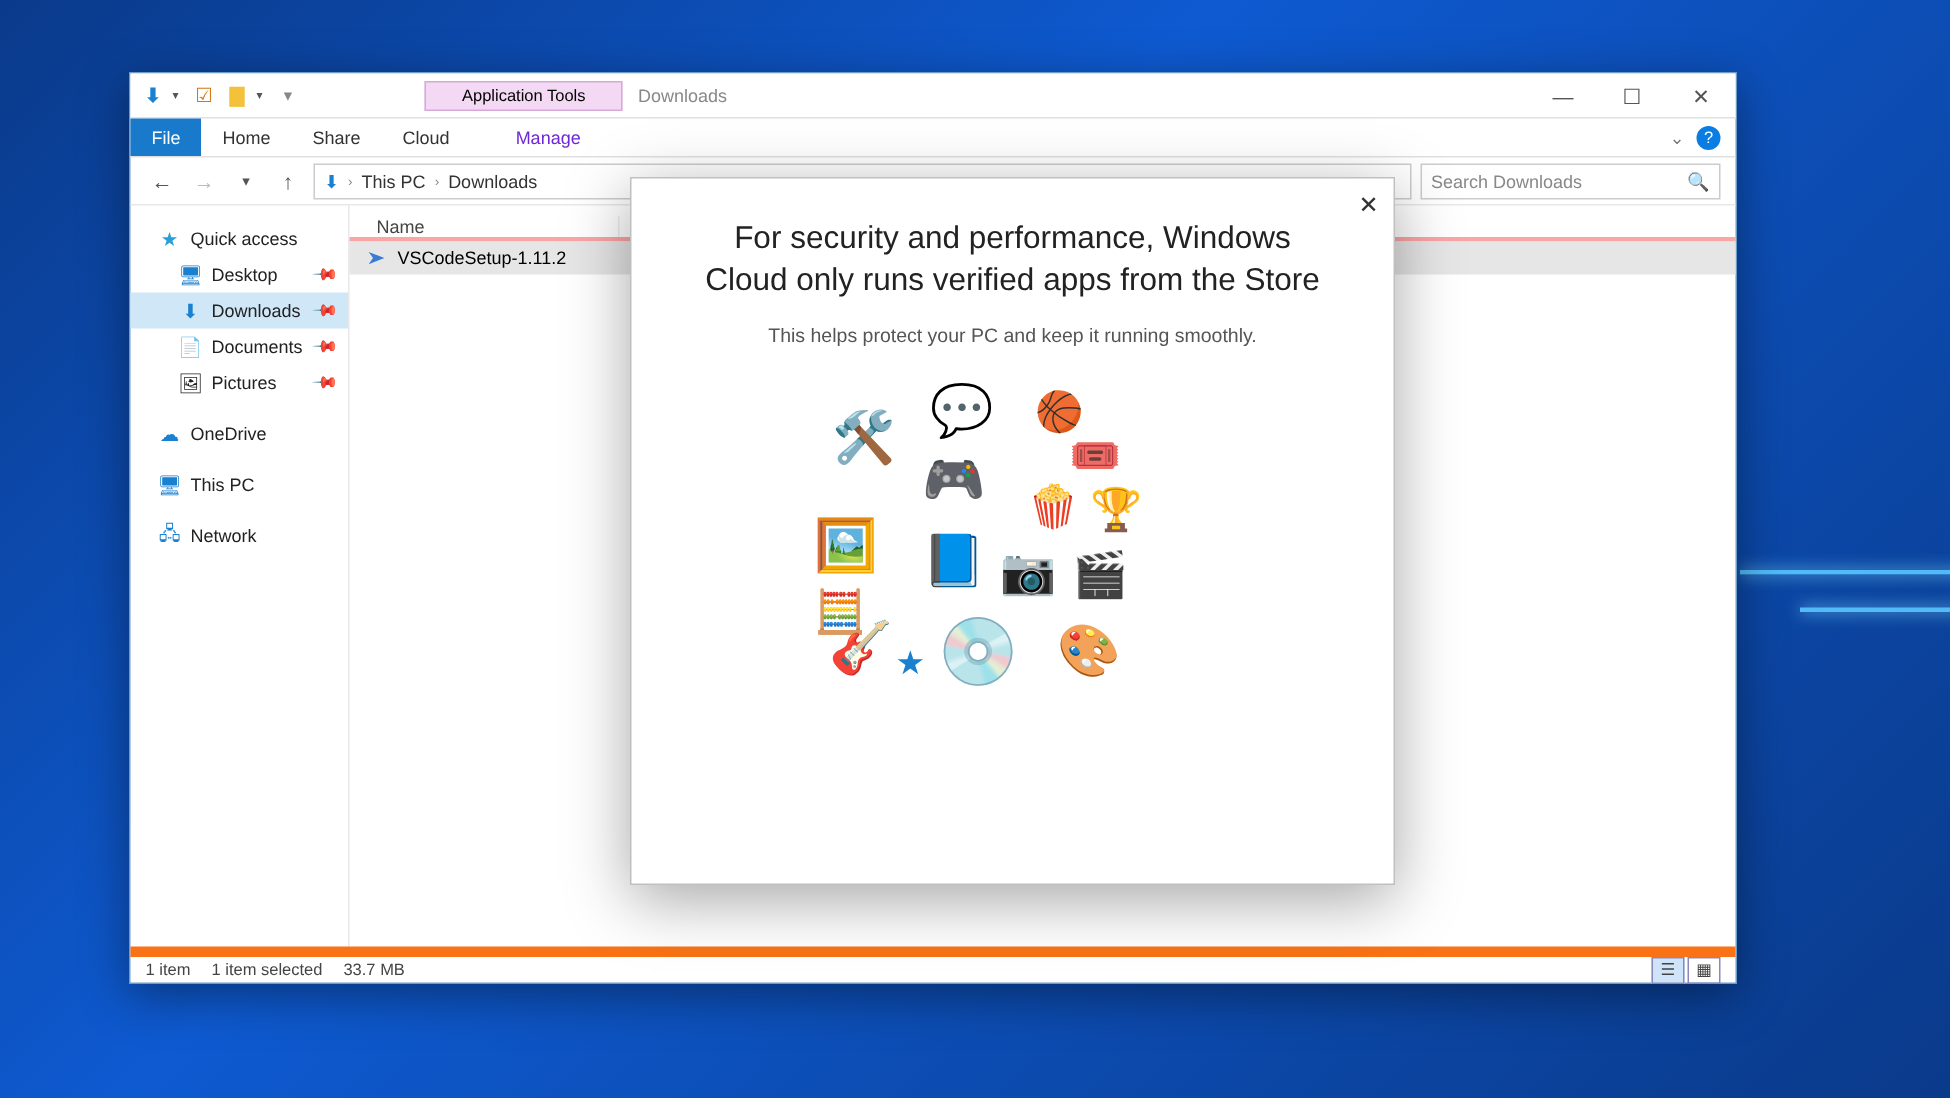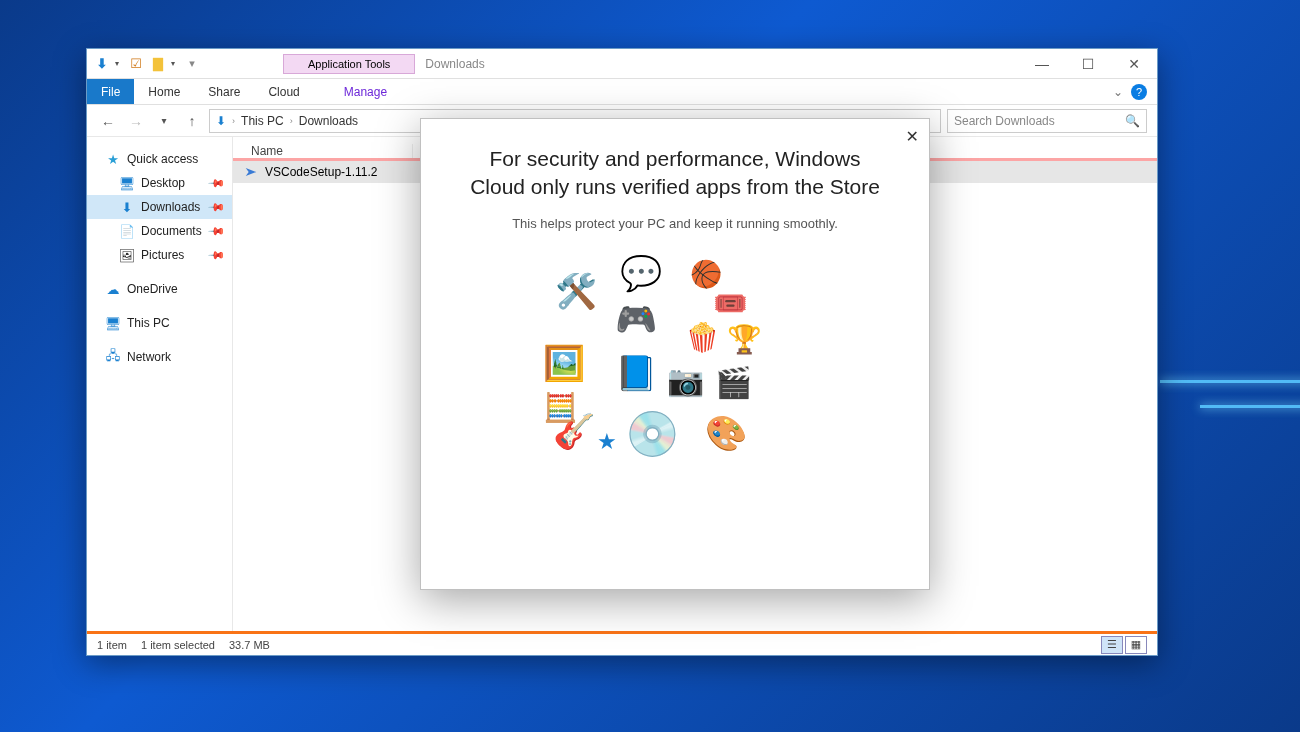--- a/index.html
+++ b/index.html
@@ -50,21 +50,21 @@
   .pin { margin-left: auto; color: #888; font-size: 11px; transform: rotate(45deg); }
   .nav-icon { width: 16px; height: 16px; display: inline-flex; align-items: center; justify-content: center; font-size: 13px; }
 
   .file-pane { flex: 1; display: flex; flex-direction: column; }
   .col-header { height: 24px; border-bottom: 3px solid #fca5a5; display: flex; align-items: flex-end; font-size: 12px; color: #444; }
   .col-name { width: 180px; padding-left: 18px; border-right: 1px solid #eee; }
   .file-row { display: flex; align-items: center; height: 22px; font-size: 12px; background: #e6e6e6; }
   .file-row .icon { width: 20px; margin-left: 8px; display: flex; align-items: center; justify-content: center; }
   .file-row .fname { padding-left: 4px; }
 
-  .statusbar { height: 24px; border-top: 3px solid #f97316; display: flex; align-items: center; font-size: 11px; color: #444; padding: 0 10px; gap: 14px; }
+  .statusbar { height: 24px; border-top: 7px solid #f97316; display: flex; align-items: center; font-size: 11px; color: #444; padding: 0 10px; gap: 14px; }
   .view-toggles { margin-left: auto; display: flex; gap: 2px; }
   .view-btn { width: 22px; height: 18px; border: 1px solid #88b; display: flex; align-items: center; justify-content: center; font-size: 11px; }
   .view-btn.active { background: #cfe4f8; }
 
   
   .dialog {
     position: absolute; left: 420px; top: 118px; width: 510px; height: 472px;
     background: #fff; border: 1px solid #c0c0c0; box-shadow: 0 10px 40px rgba(0,0,0,0.35);
     display: flex; flex-direction: column; align-items: center; padding: 26px 32px 20px;
   }

